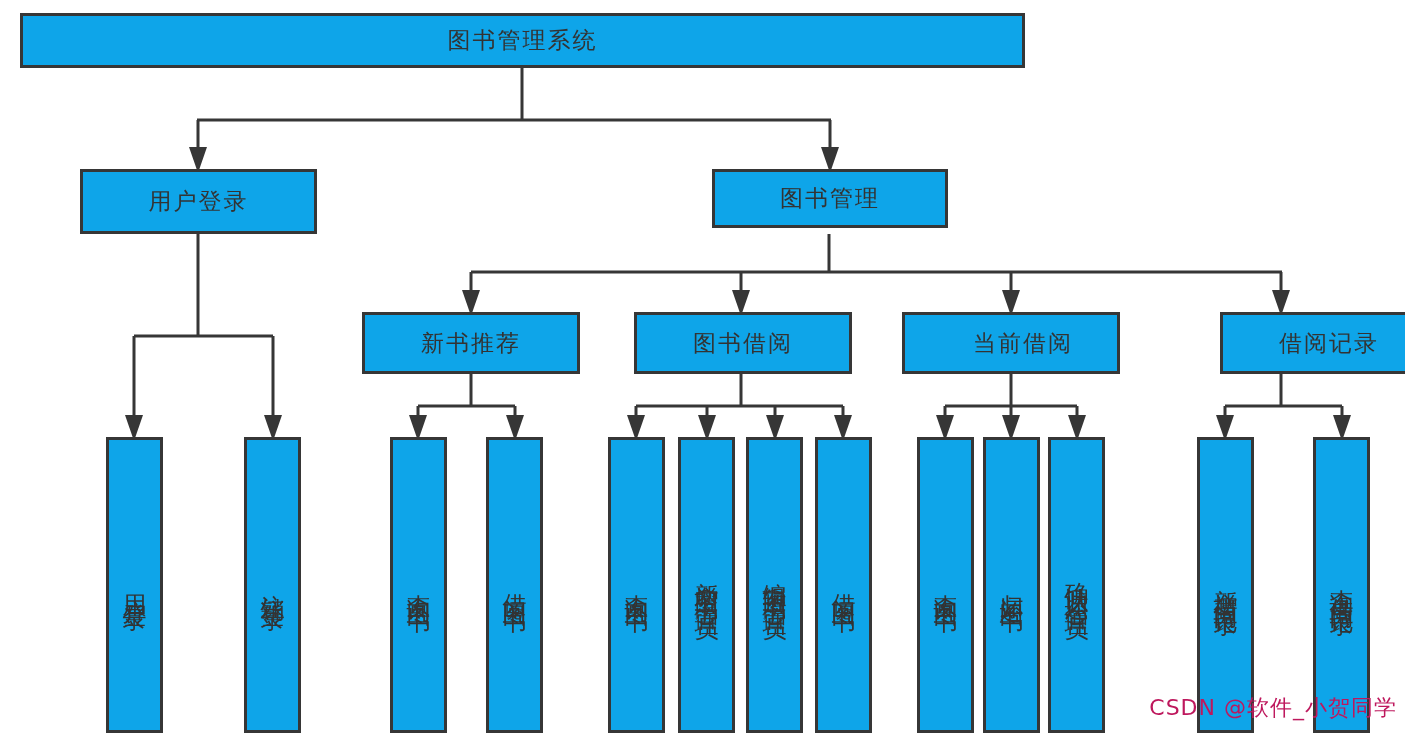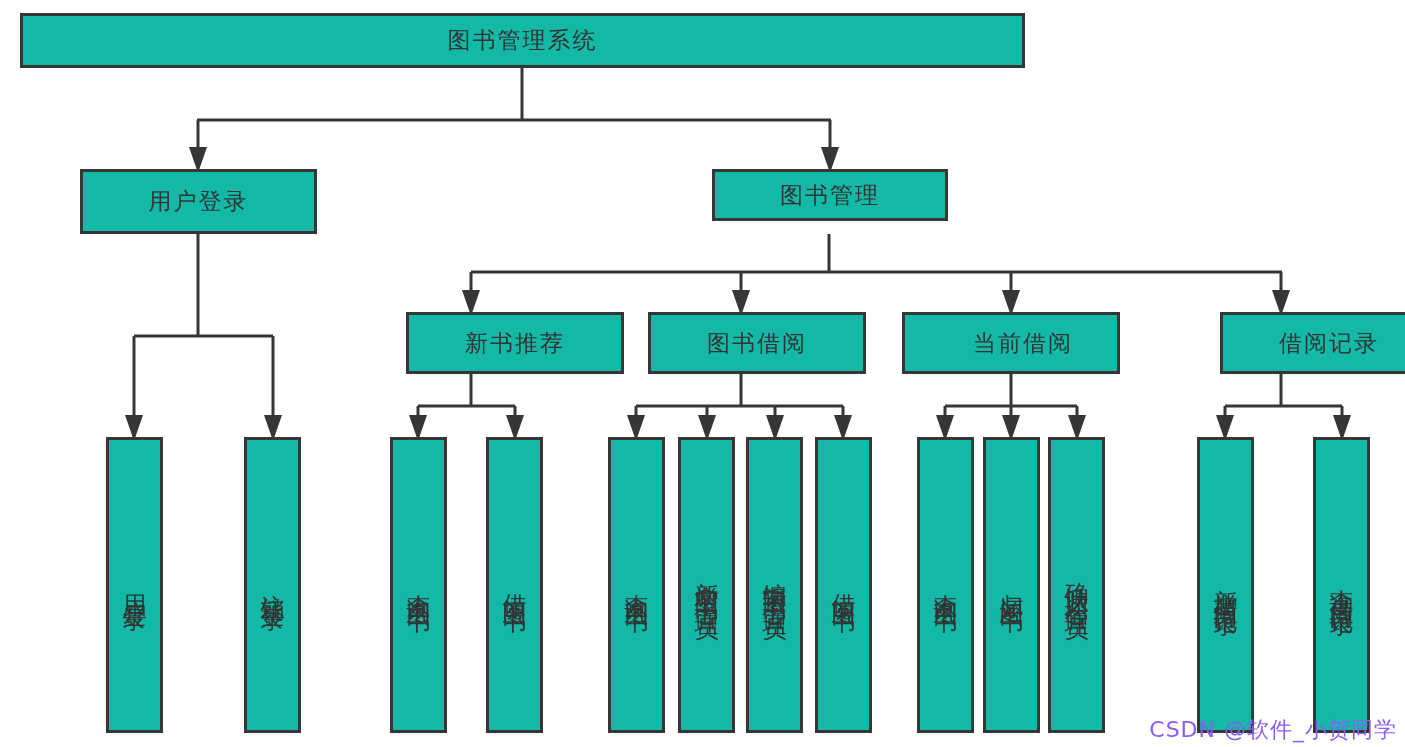--- a/index.html
+++ b/index.html
@@ -18,58 +18,58 @@
   .connectors {
     position: absolute;
     left: 0;
     top: 0;
     width: 1405px;
     height: 747px;
   }
   .box {
     position: absolute;
     box-sizing: border-box;
-    background: #14b8a6;
+    background: #0ea5e9;
     border: 3px solid #363636;
     color: #333333;
     display: flex;
     align-items: center;
     justify-content: center;
     text-align: center;
   }
   .hnode {
     font-size: 23px;
     letter-spacing: 2px;
     white-space: nowrap;
   }
   .root  { left: 20px;  top: 13px;  width: 1005px; height: 55px; }
   .n-login { left: 80px;  top: 169px; width: 237px; height: 65px; }
-  .n-mgmt  { left: 712px; top: 169px; width: 236px; height: 52px; }
+  .n-mgmt  { left: 712px; top: 169px; width: 236px; height: 59px; }
   .lvl3 { top: 312px; width: 218px; height: 62px; }
-  .n-rec  { left: 362px; margin-left: 44px; }
-  .n-bor  { left: 648px; }
+  .n-rec  { left: 362px; }
+  .n-bor  { left: 634px; }
   .n-cur  { left: 902px; padding-left: 24px; }
   .n-recd { left: 1220px; }
   .leaf {
     top: 437px;
     width: 57px;
     height: 296px;
     writing-mode: vertical-rl;
     text-orientation: upright;
     font-size: 24px;
     letter-spacing: 5px;
     line-height: 1;
   }
   .watermark {
     position: absolute;
     right: 8px;
-    bottom: 2px;
+    bottom: 24px;
     font-size: 22px;
     letter-spacing: 1px;
-    color: #8b5cf6;
+    color: #be185d;
     white-space: nowrap;
     z-index: 5;
   }
 </style>
 </head>
 <body>
 
 <div class="canvas">
 
   <svg class="connectors" width="1405" height="747" viewBox="0 0 1405 747" xmlns="http://www.w3.org/2000/svg">

